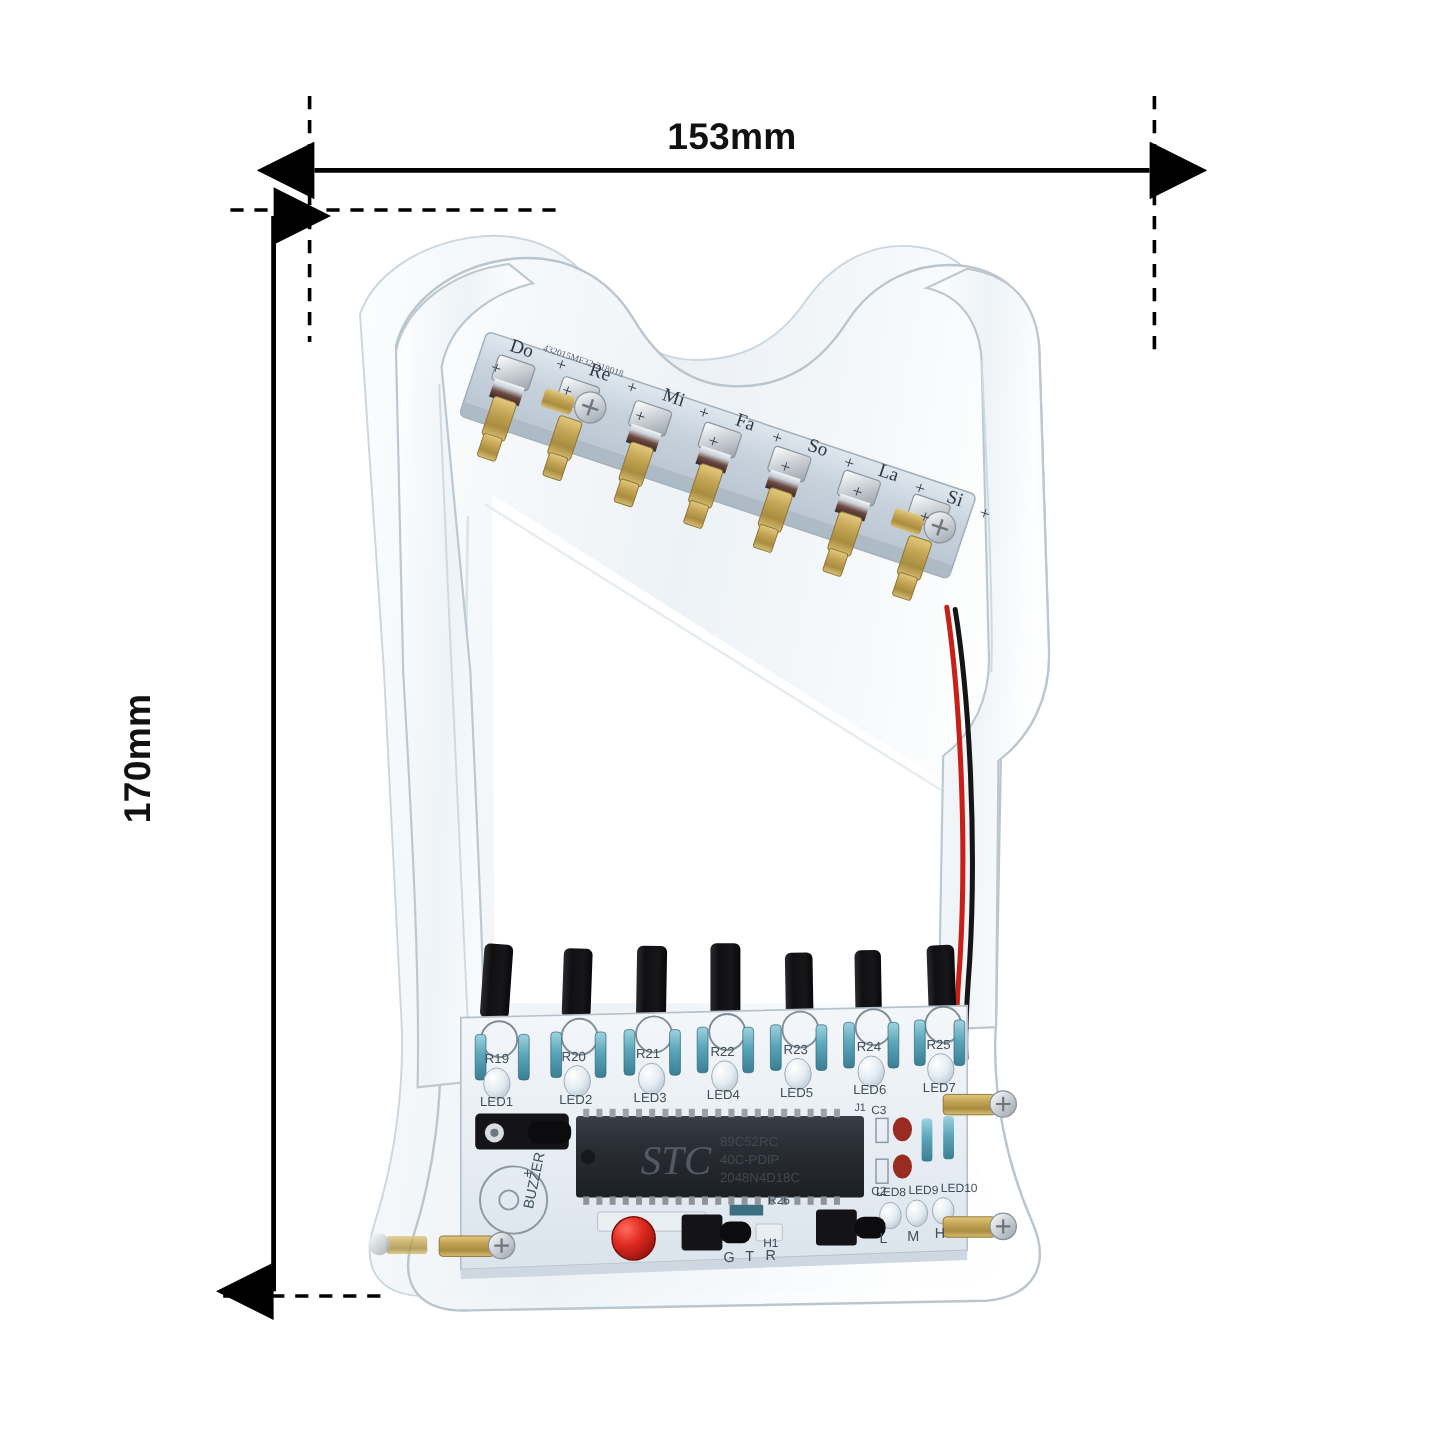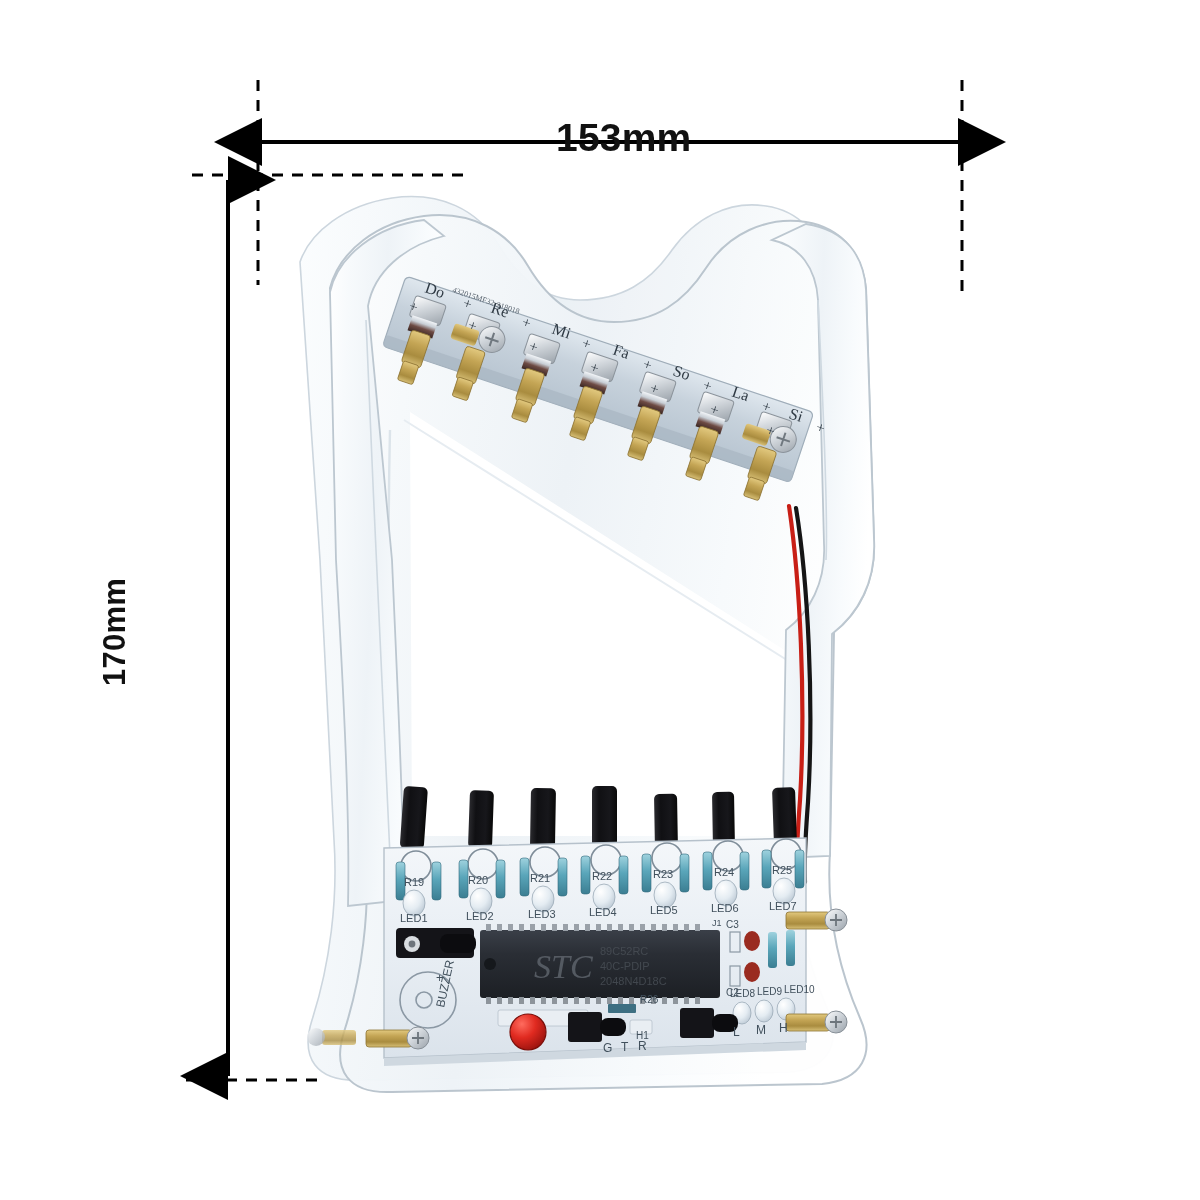--- a/index.html
+++ b/index.html
@@ -13,21 +13,21 @@
   #stage{position:absolute;inset:0;width:1200px;height:1200px;}
   svg.layer{position:absolute;left:0;top:0;width:1200px;height:1200px;overflow:visible;}
   .dimlabel{
     position:absolute;
     font-family:"Liberation Sans", sans-serif;
     font-weight:700;
     color:#111111;
     letter-spacing:0.2px;
     white-space:nowrap;
   }
-  #w-label{font-size:39px;left:556px;top:116px;}
+  #w-label{font-size:31px;left:556px;top:96px;}
   #h-label{
     font-size:31px;left:-5px;top:614px;
     transform:rotate(-90deg);
     transform-origin:center center;
     width:240px;text-align:center;
   }
 </style>
 </head>
 <body>
 

